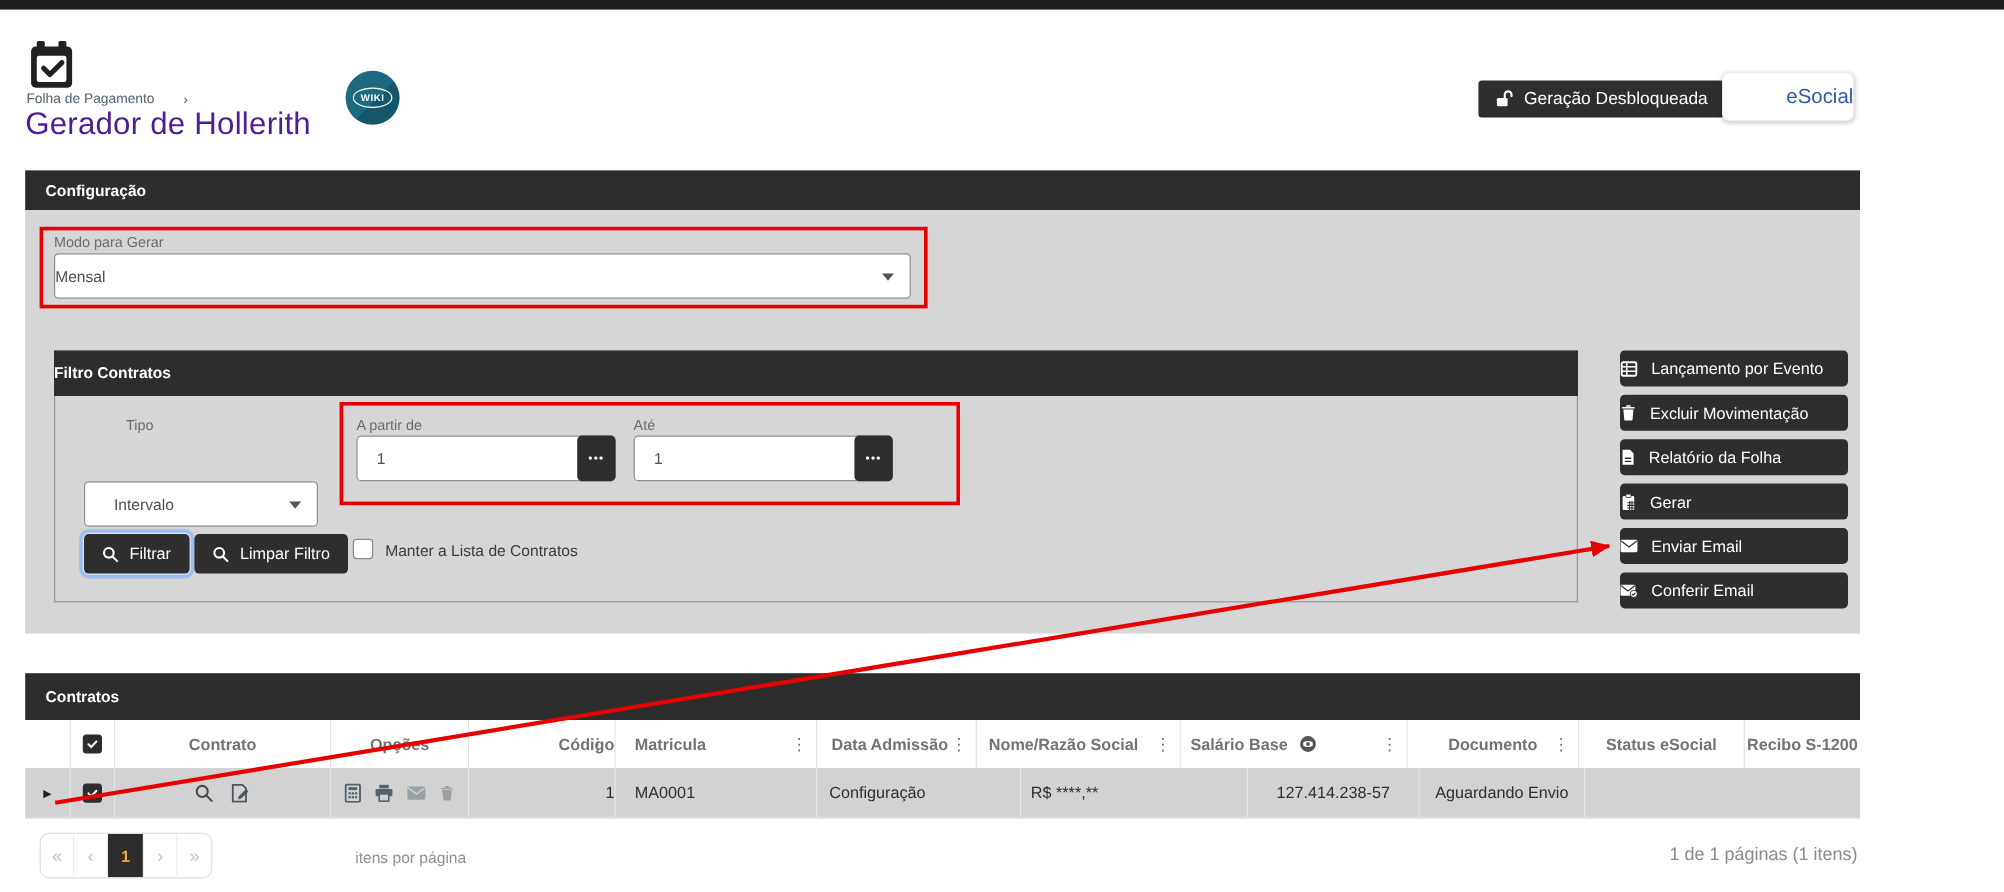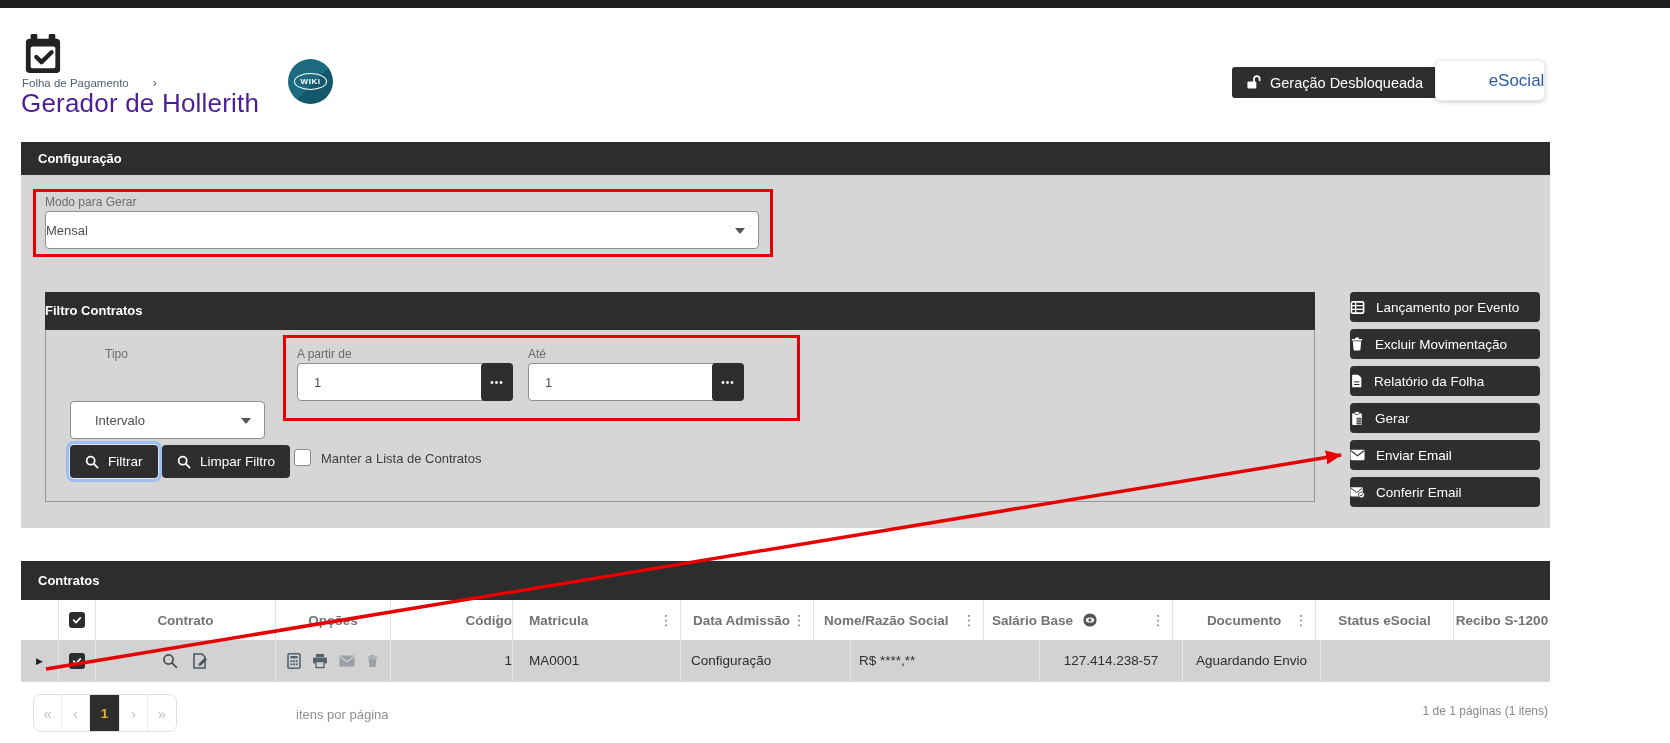--- a/index.html
+++ b/index.html
@@ -106,21 +106,21 @@
 
   
   .pager { left:33px; top:694px; height:38px; display:flex; border:1px solid #dedede; border-radius:8px;
     overflow:hidden; background:#fff; }
   .pager .pg { width:28px; height:100%; display:flex; align-items:center; justify-content:center;
     color:#bfbfbf; font-size:15px; border-right:1px solid #ececec; cursor:pointer; background:#fff;
     border-top:none;border-bottom:none;border-left:none; font-family:inherit; }
   .pager .pg:last-child { border-right:none; }
   .pager .pg.active { background:#2d2d2d; color:#eba93f; font-weight:bold; font-size:13.5px; width:30px; }
   .items-label { left:296px; top:707px; font-size:13px; color:#8f8f8f; }
-  .pg-summary { top:704px; right:122px; font-size:12px; color:#8a8a8a; }
+  .pg-summary { top:704px; right:122px; font-size:15px; color:#8a8a8a; }
 
   
   .arrow-overlay { position:absolute; left:0; top:0; width:1670px; height:743px;
     pointer-events:none; z-index:20; }
 </style>
 </head>
 <body>
 
 <div class="topstrip"></div>
 

